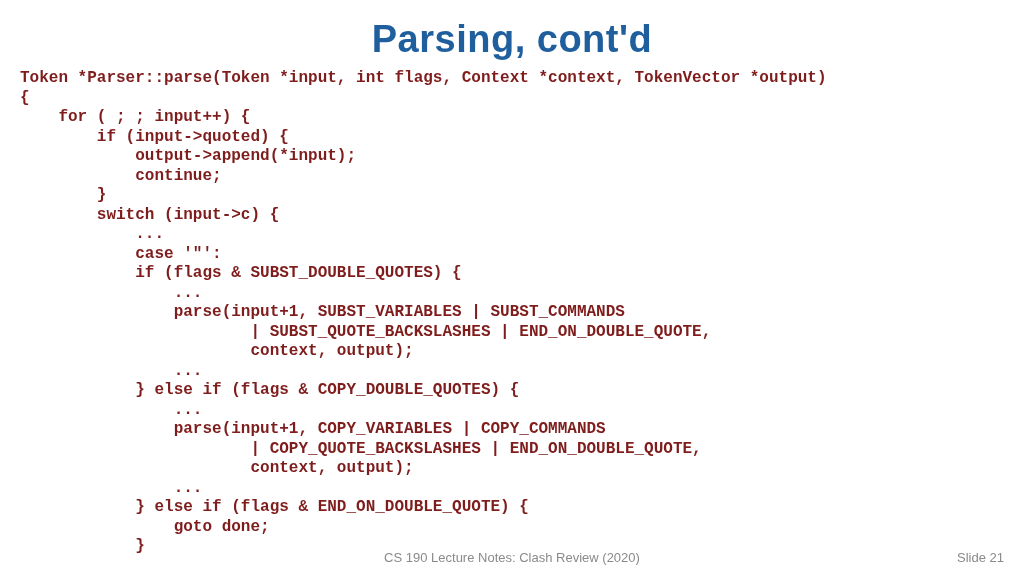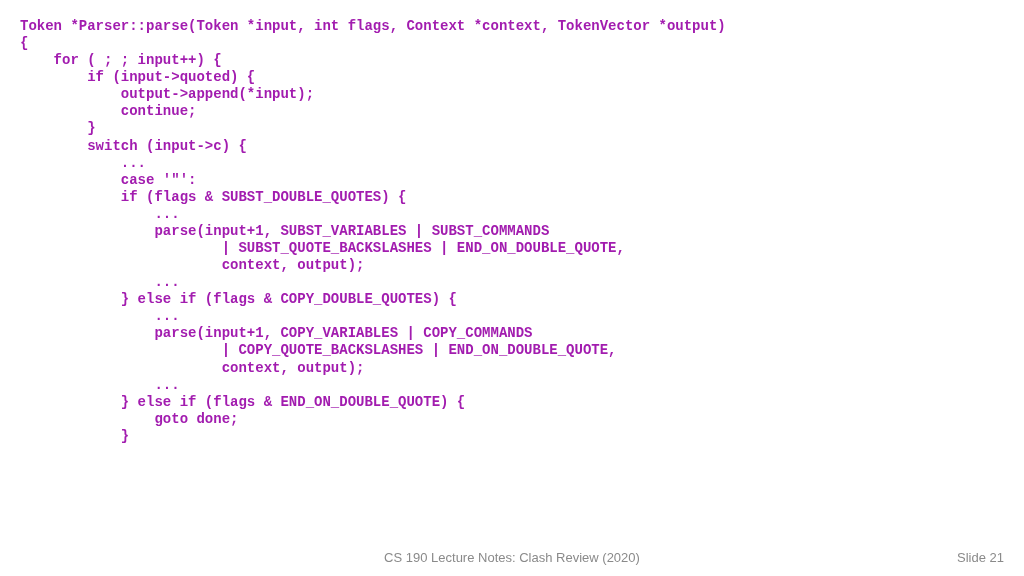--- a/index.html
+++ b/index.html
@@ -1,27 +1,28 @@
 <!DOCTYPE html>
 <html><head>
 <meta charset="utf-8">
 <style>
   * { margin: 0; padding: 0; box-sizing: border-box; }
   html, body { width: 1024px; height: 576px; overflow: hidden; background: #fff; font-family: Arial, Helvetica, sans-serif; }
   .slide { position: relative; width: 1024px; height: 576px; padding: 18px 20px 0 20px; }
   .title { text-align: center; font-size: 38px; font-weight: 800; color: #1f5f9e; margin-bottom: 8px; letter-spacing: 0.5px; }
-  .code { font-family: "Consolas", "Menlo", "Courier New", monospace; font-size: 14px; font-weight: 700; color: #a21caf; white-space: pre; line-height: 1.22; }
+  .code { font-family: "Consolas", "Menlo", "Courier New", monospace; font-size: 16px; font-weight: 700; color: #7f1d1d; white-space: pre; line-height: 1.22; }
   .footer { position: absolute; bottom: 6px; left: 0; right: 0; height: 20px; font-size: 13px; color: #8a8a8a; }
   .footer-center { position: absolute; left: 0; right: 0; text-align: center; }
   .footer-right { position: absolute; right: 20px; margin-left: 48px; }
 </style>
 </head>
 <body>
 
 <div class="slide">
+  <h1 class="title">Parsing, cont'd</h1>
   <pre class="code">Token *Parser::parse(Token *input, int flags, Context *context, TokenVector *output)
 {
     for ( ; ; input++) {
         if (input-&gt;quoted) {
             output-&gt;append(*input);
             continue;
         }
         switch (input-&gt;c) {
             ...
             case '"':

